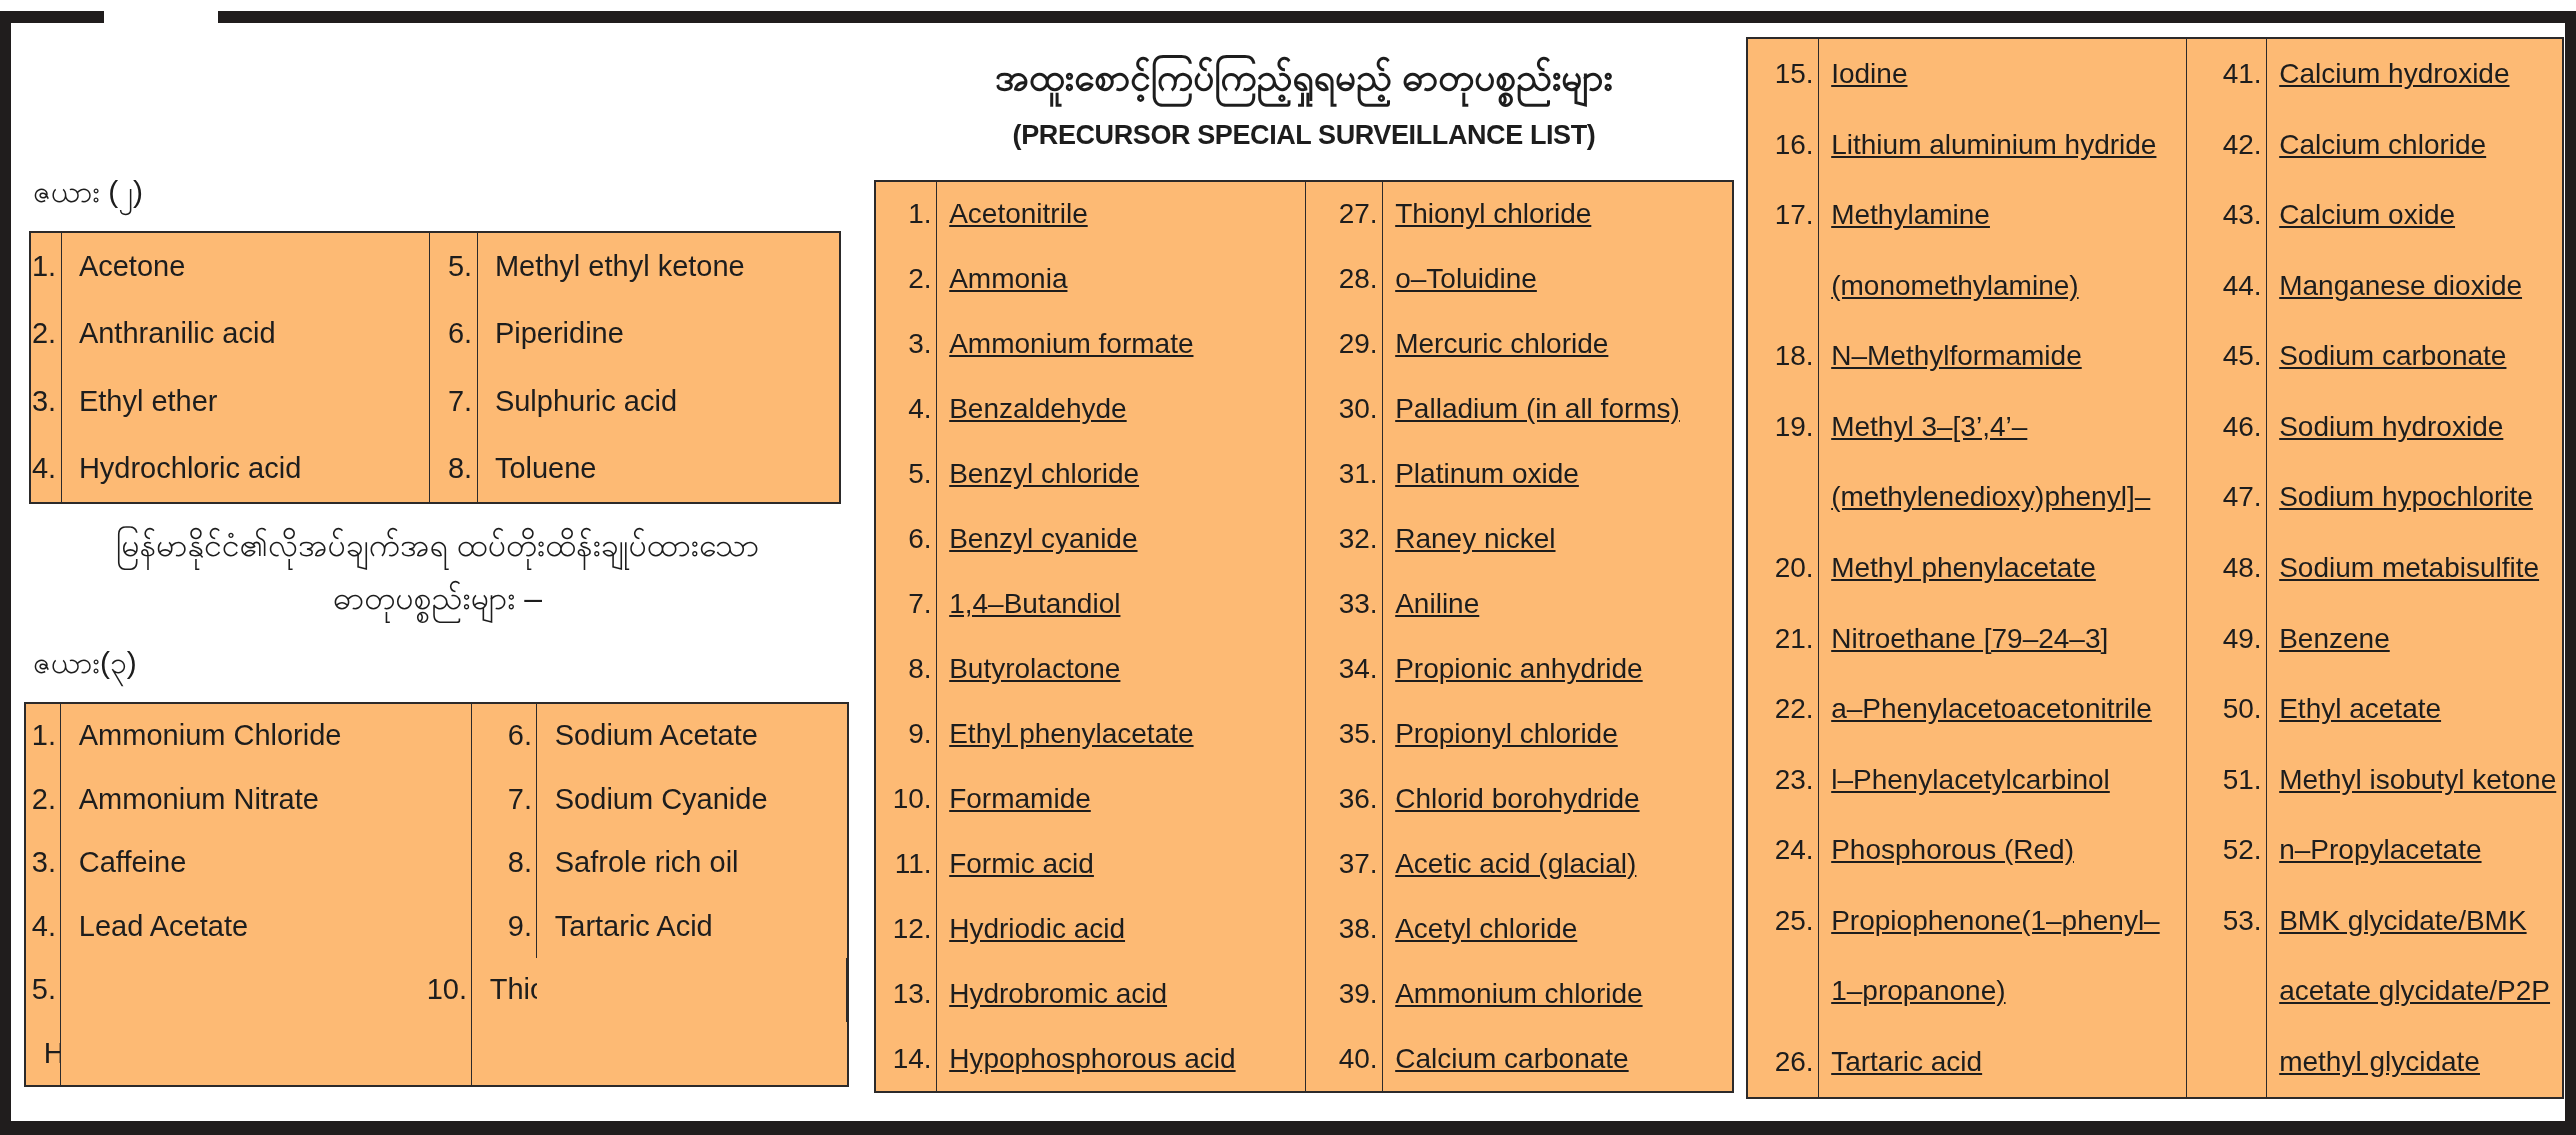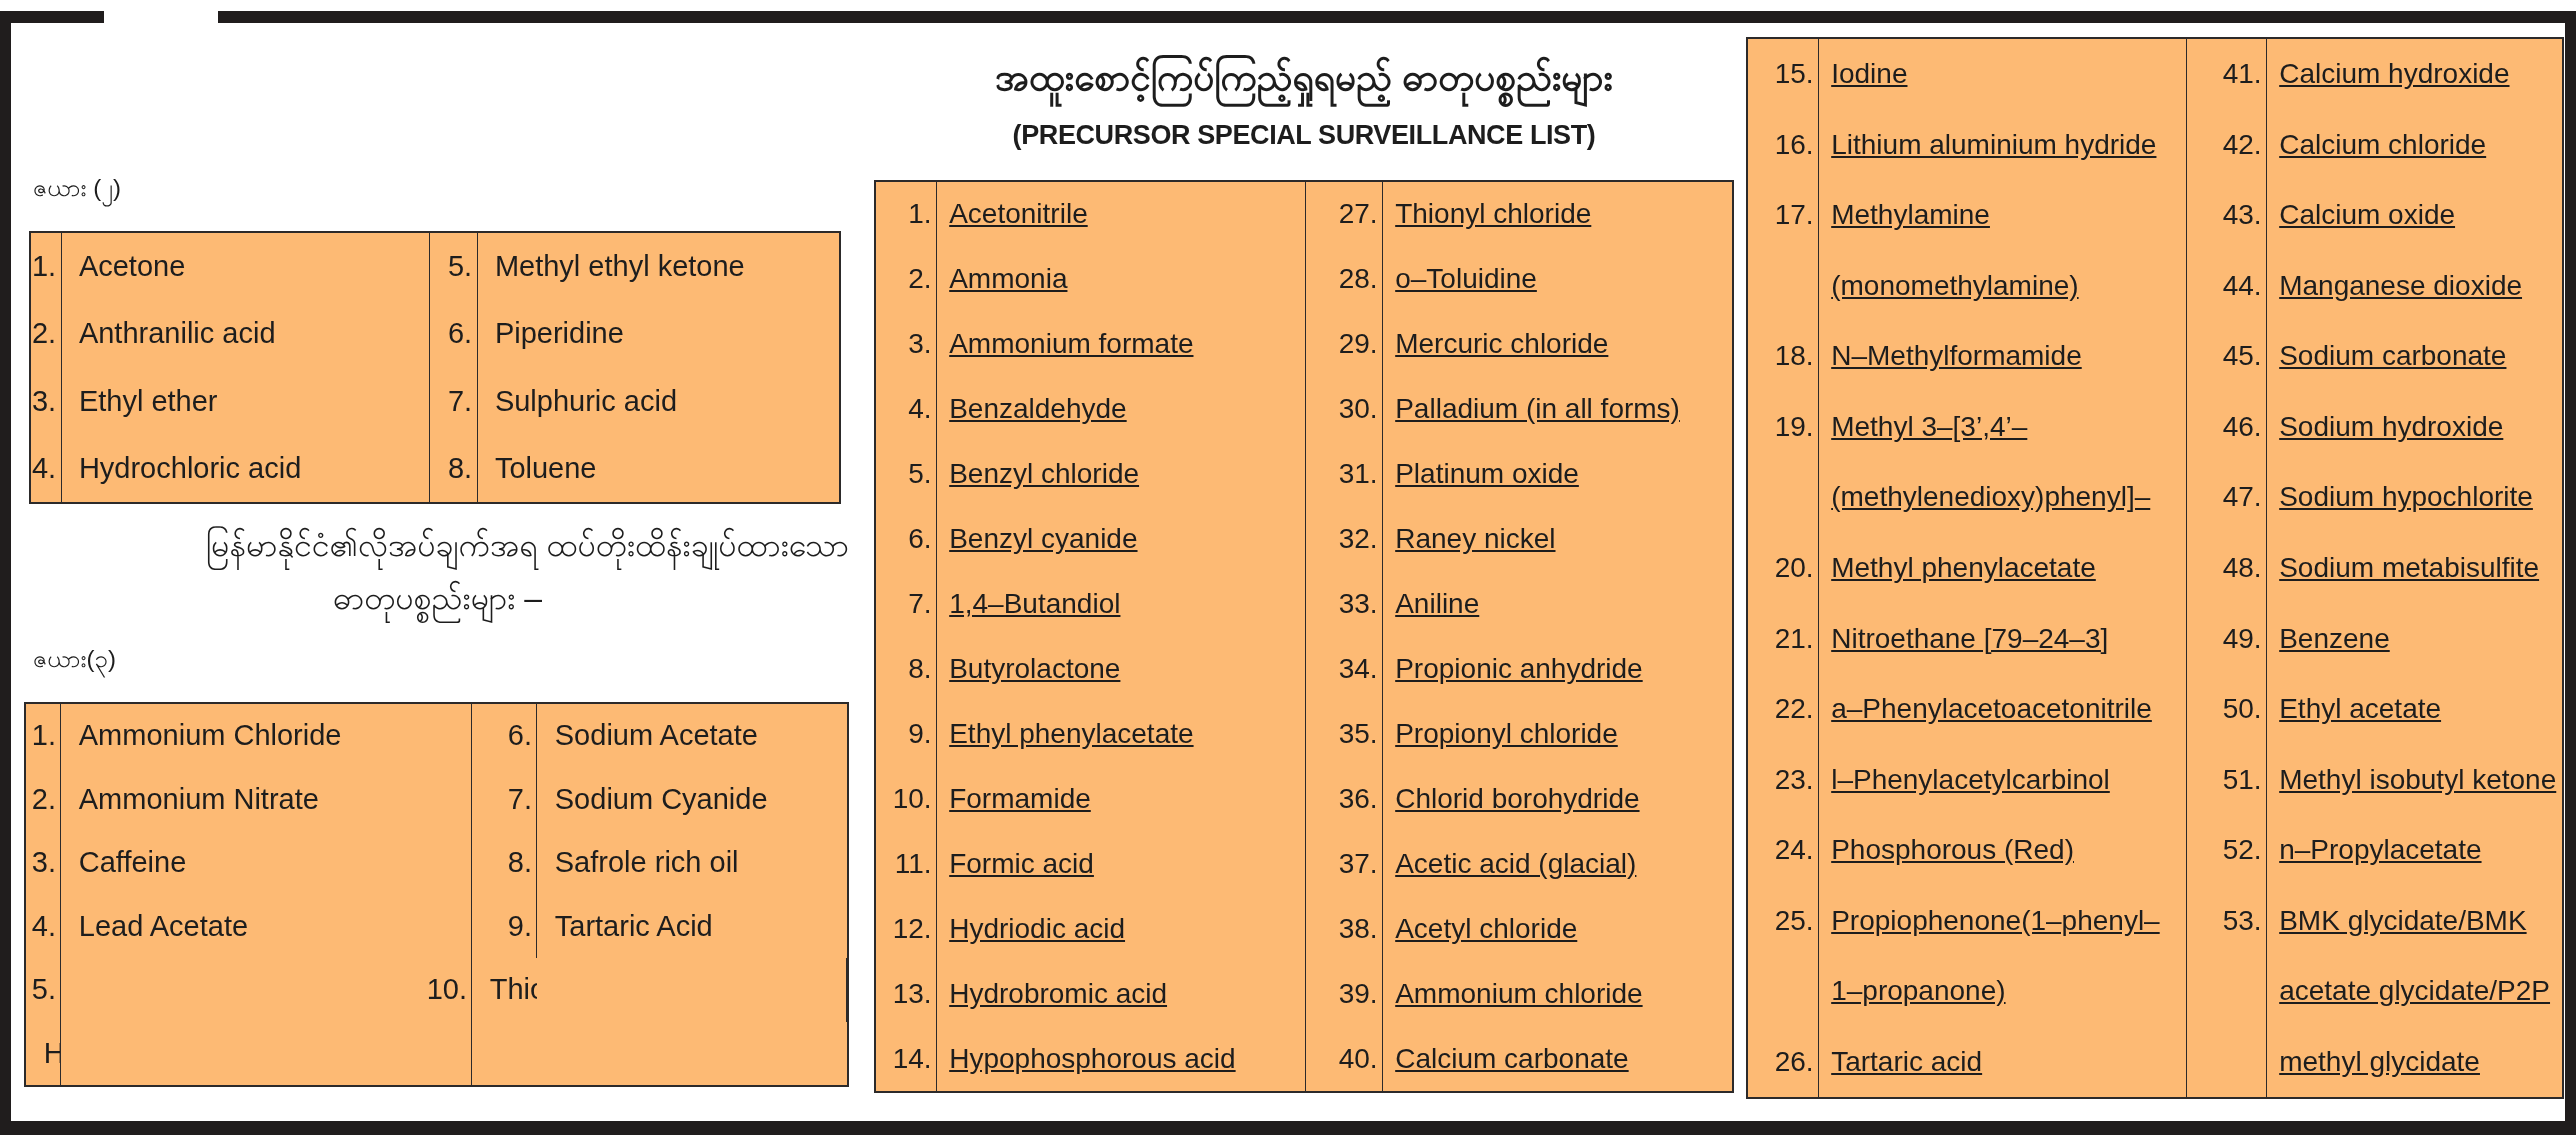--- a/index.html
+++ b/index.html
@@ -3,21 +3,21 @@
 <meta charset="utf-8">
 <style>
   html,body{margin:0;padding:0;}
   body{
     width:2576px;height:1135px;position:relative;overflow:hidden;
     background:#ffffff;color:#1d1d1d;
     font-family:"Liberation Sans","DejaVu Sans",sans-serif;
   }
   .bar{position:absolute;background:#201d1d;}
   .heading-mm{
-    position:absolute;font-size:24px;color:#1d1d1d;white-space:nowrap;
+    position:absolute;font-size:30px;color:#1d1d1d;white-space:nowrap;
   }
   .note{
     position:absolute;text-align:center;font-size:32px;color:#1d1d1d;white-space:nowrap;
   }
   .center-title-mm{
     position:absolute;text-align:center;font-size:37px;font-weight:bold;white-space:nowrap;
   }
   .center-title-en{
     position:absolute;text-align:center;font-size:27px;font-weight:bold;letter-spacing:-0.4px;white-space:nowrap;
   }
@@ -57,21 +57,21 @@
     <div class="cell num">3.</div>
     <div class="cell name divider">Ethyl ether</div>
     <div class="cell num">7.</div>
     <div class="cell name">Sulphuric acid</div>
     <div class="cell num">4.</div>
     <div class="cell name divider">Hydrochloric acid</div>
     <div class="cell num">8.</div>
     <div class="cell name">Toluene</div>
   </div>
 
-<div class="note" style="left:26px;top:524px;width:823px;text-align:right;">မြန်မာနိုင်ငံ၏လိုအပ်ချက်အရ ထပ်တိုးထိန်းချုပ်ထားသော</div>
+<div class="note" style="left:26px;top:524px;width:823px;">မြန်မာနိုင်ငံ၏လိုအပ်ချက်အရ ထပ်တိုးထိန်းချုပ်ထားသော</div>
 <div class="note" style="left:26px;top:577px;width:823px;">ဓာတုပစ္စည်းများ –</div>
 
 <div class="heading-mm" style="left:33px;top:643px;">ဇယား(၃)</div>
 <div class="tbl" id="table3" style="left:24.4px;top:702px;width:825px;height:385px;grid-template-columns:35px 411px 65px 1fr;grid-template-rows:repeat(6,1fr);">
     <div class="cell num">1.</div>
     <div class="cell name divider">Ammonium Chloride</div>
     <div class="cell num">6.</div>
     <div class="cell name">Sodium Acetate</div>
     <div class="cell num">2.</div>
     <div class="cell name divider">Ammonium Nitrate</div>

